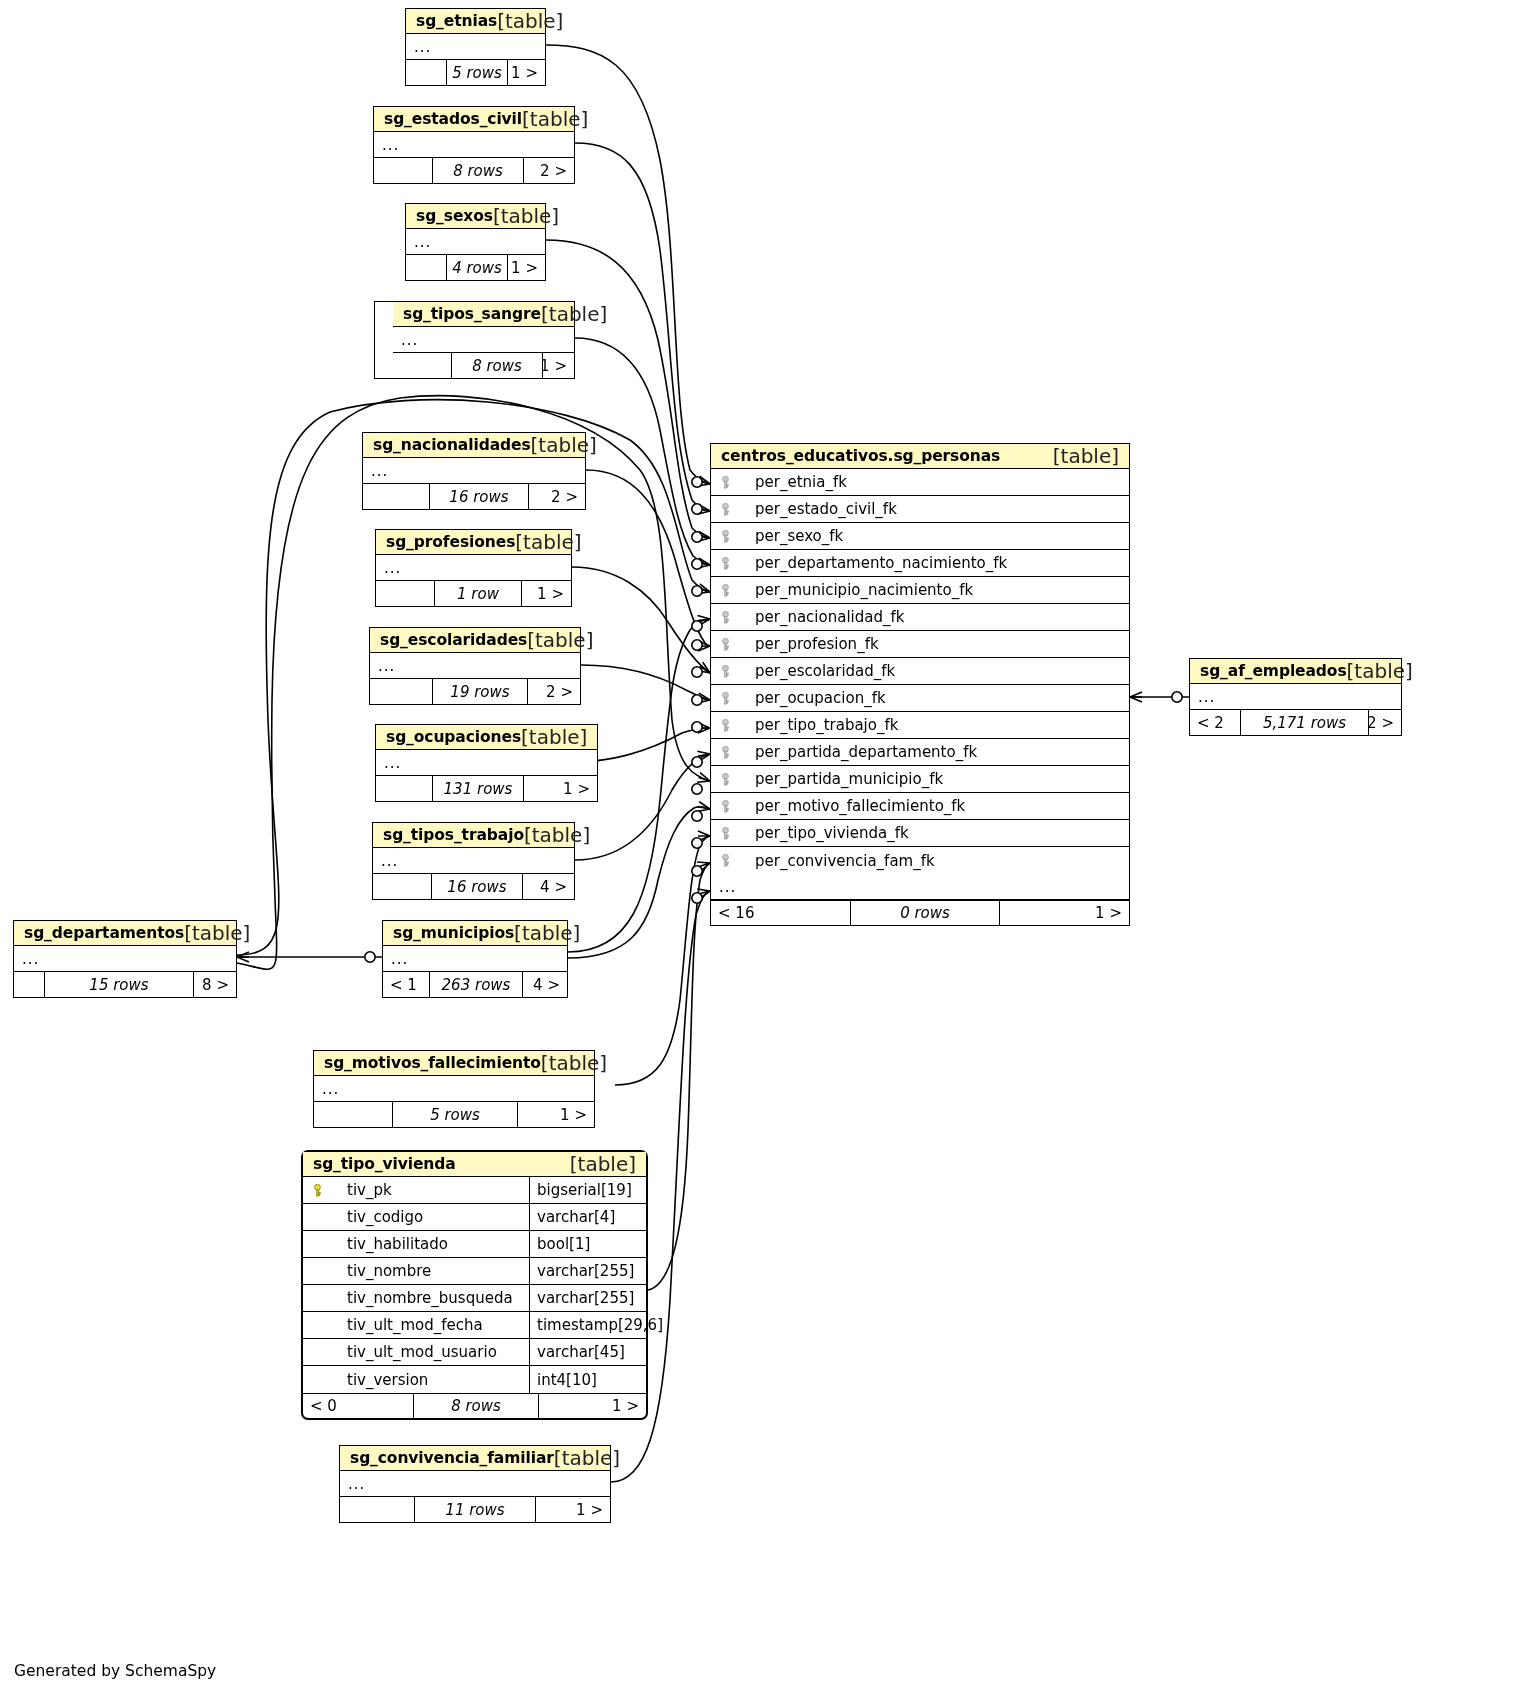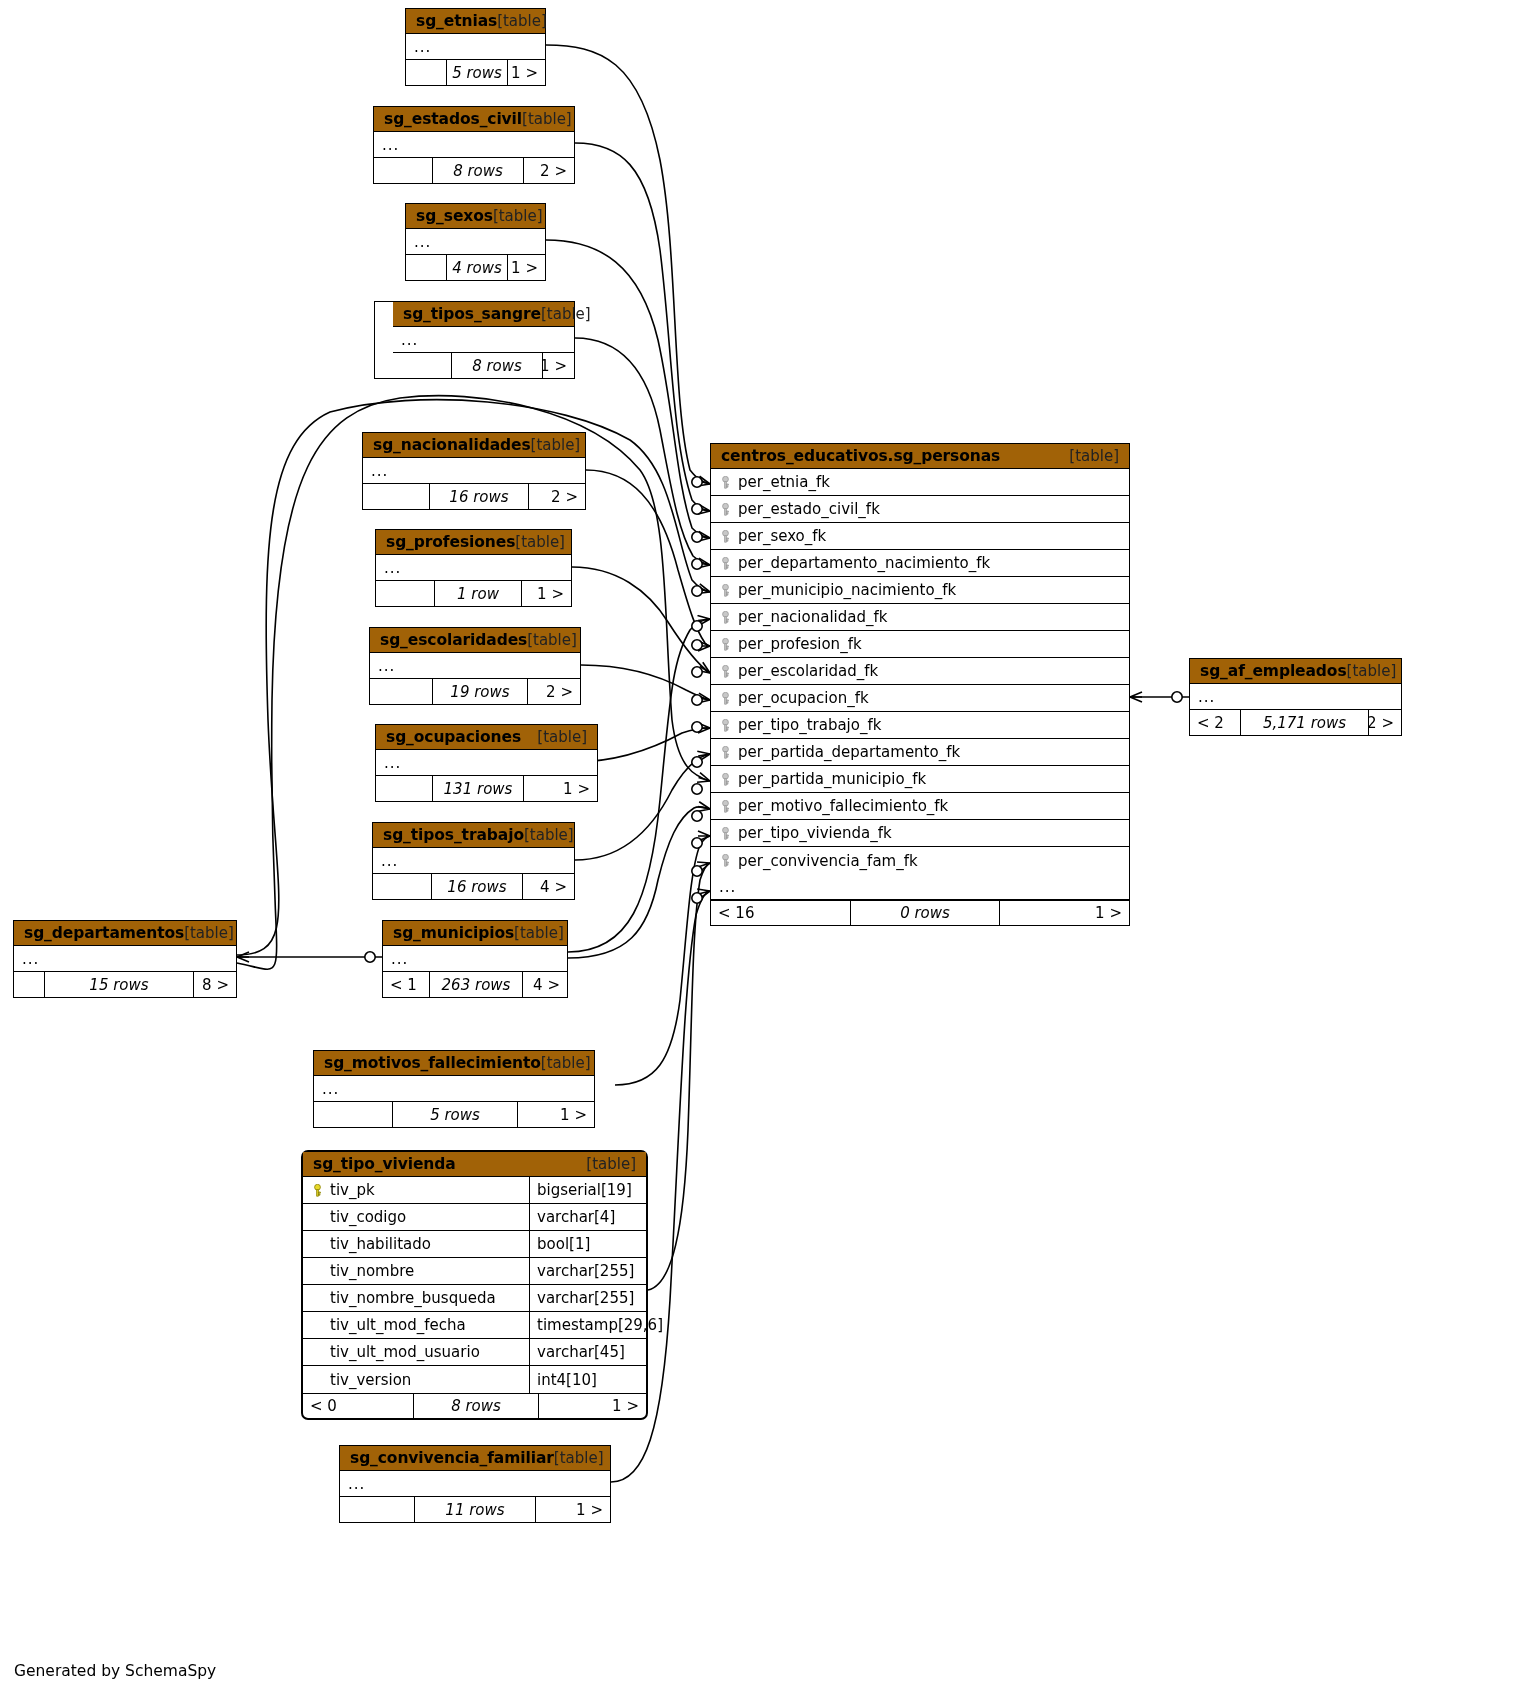--- a/index.html
+++ b/index.html
@@ -15,27 +15,27 @@
   .node{
     position:absolute;
     border:1.6px solid #000;
     background:#ffffff;
     box-sizing:border-box;
     font-size:15px;
     color:#000;
   }
   .node .title{
     display:flex;align-items:center;justify-content:space-between;
-    background:#a16207;
+    background:#fef9c3;
     border-bottom:1.6px solid #000;
     padding:3px 10px 4px 10px;
     height:25px;box-sizing:border-box;
   }
   .node .tname{font-weight:bold;font-size:15.5px;letter-spacing:-0.1px;}
-  .node .ttype{font-size:15px;color:#222;font-weight:normal;}
+  .node .ttype{font-size:20px;color:#222;font-weight:normal;}
 
   .node .ellip{
     height:26px;box-sizing:border-box;
     border-bottom:1.6px solid #000;
     padding:1px 0 0 8px;
     display:flex;align-items:center;
     font-size:15px;color:#000;letter-spacing:1px;
   }
   .node .foot{
     display:flex;height:25px;box-sizing:border-box;font-size:15px;
@@ -48,21 +48,21 @@
   .node .foot .c.m{justify-content:center;border-left:1.6px solid #000;border-right:1.6px solid #000;font-style:italic;}
   .node .foot .c.r{justify-content:flex-end;}
 
   
   .colrow{
     display:flex;height:27px;box-sizing:border-box;
     border-bottom:1.6px solid #000;font-size:15px;align-items:center;
   }
   .colrow:last-of-type{border-bottom:none;}
   .colrow .cname{
-    display:flex;align-items:center;gap:7px;
+    display:flex;align-items:center;gap:24px;
     padding-left:9px;box-sizing:border-box;flex:none;
   }
   .colrow .ctype{
     border-left:1.6px solid #000;padding-left:7px;box-sizing:border-box;
     display:flex;align-items:center;flex:1;height:100%;
   }
   .keyicon{width:11px;height:13px;display:inline-block;flex:none;}
   .keyicon.pk path,.keyicon.pk circle{fill:#e8d92a;stroke:#8a8205;stroke-width:.8;}
   .keyicon.fk path,.keyicon.fk circle{fill:#c8c8c8;stroke:#9b9b9b;stroke-width:.8;}
   .keyslot{width:11px;display:inline-block;flex:none;}

